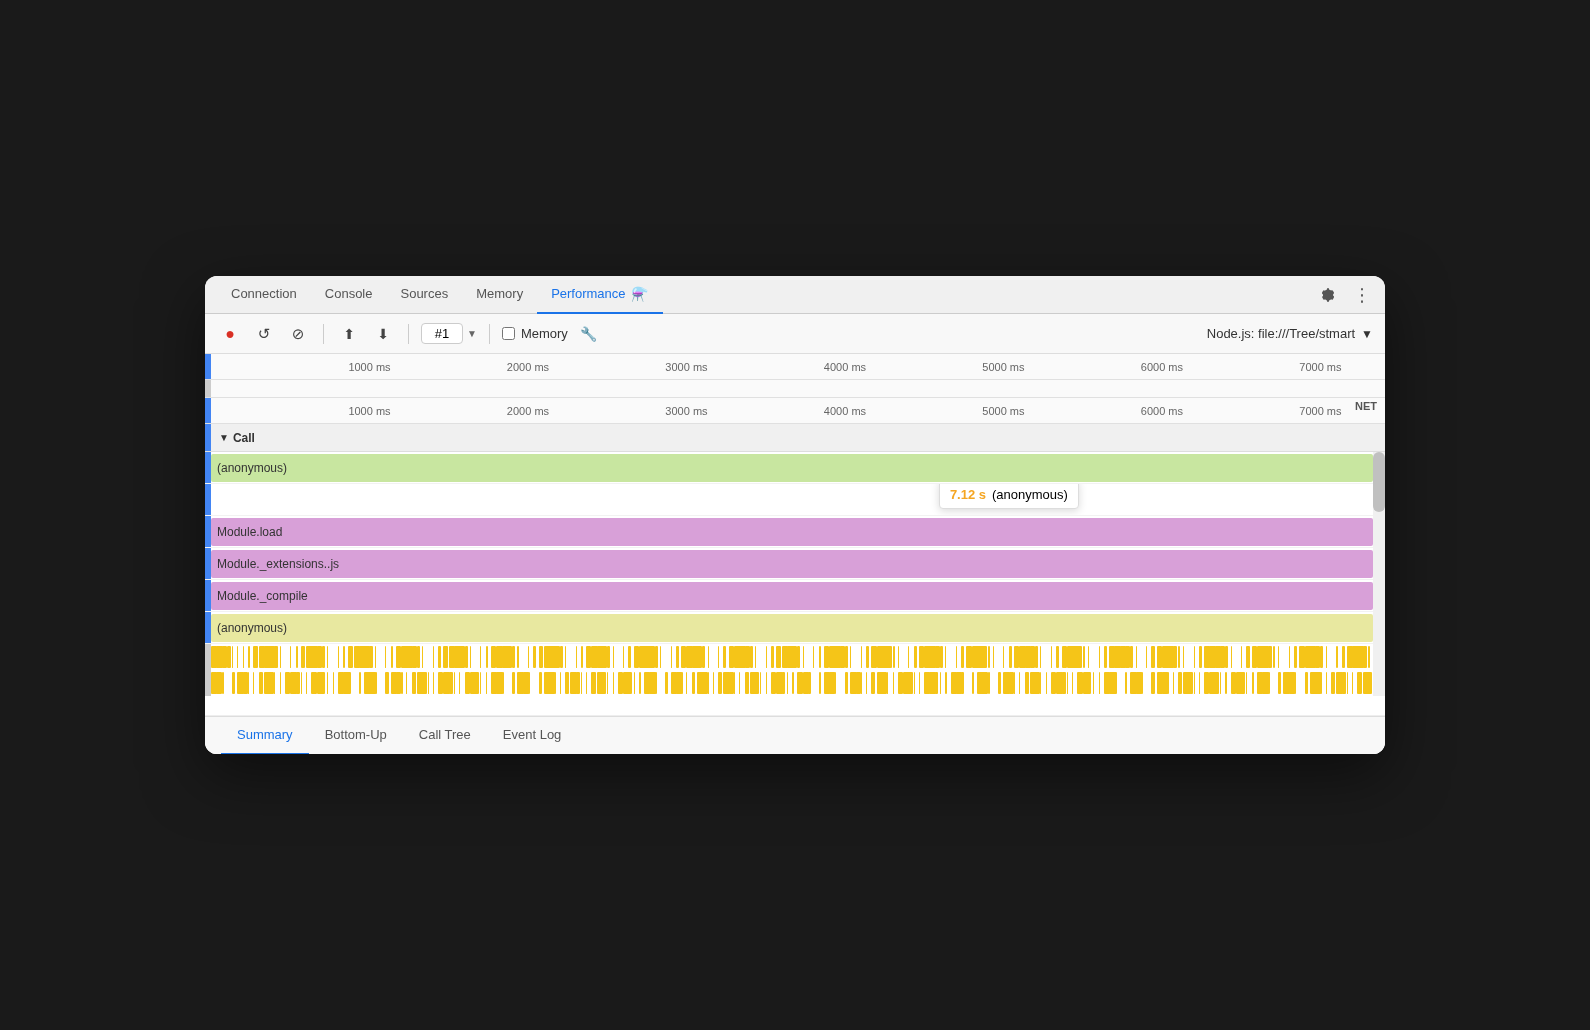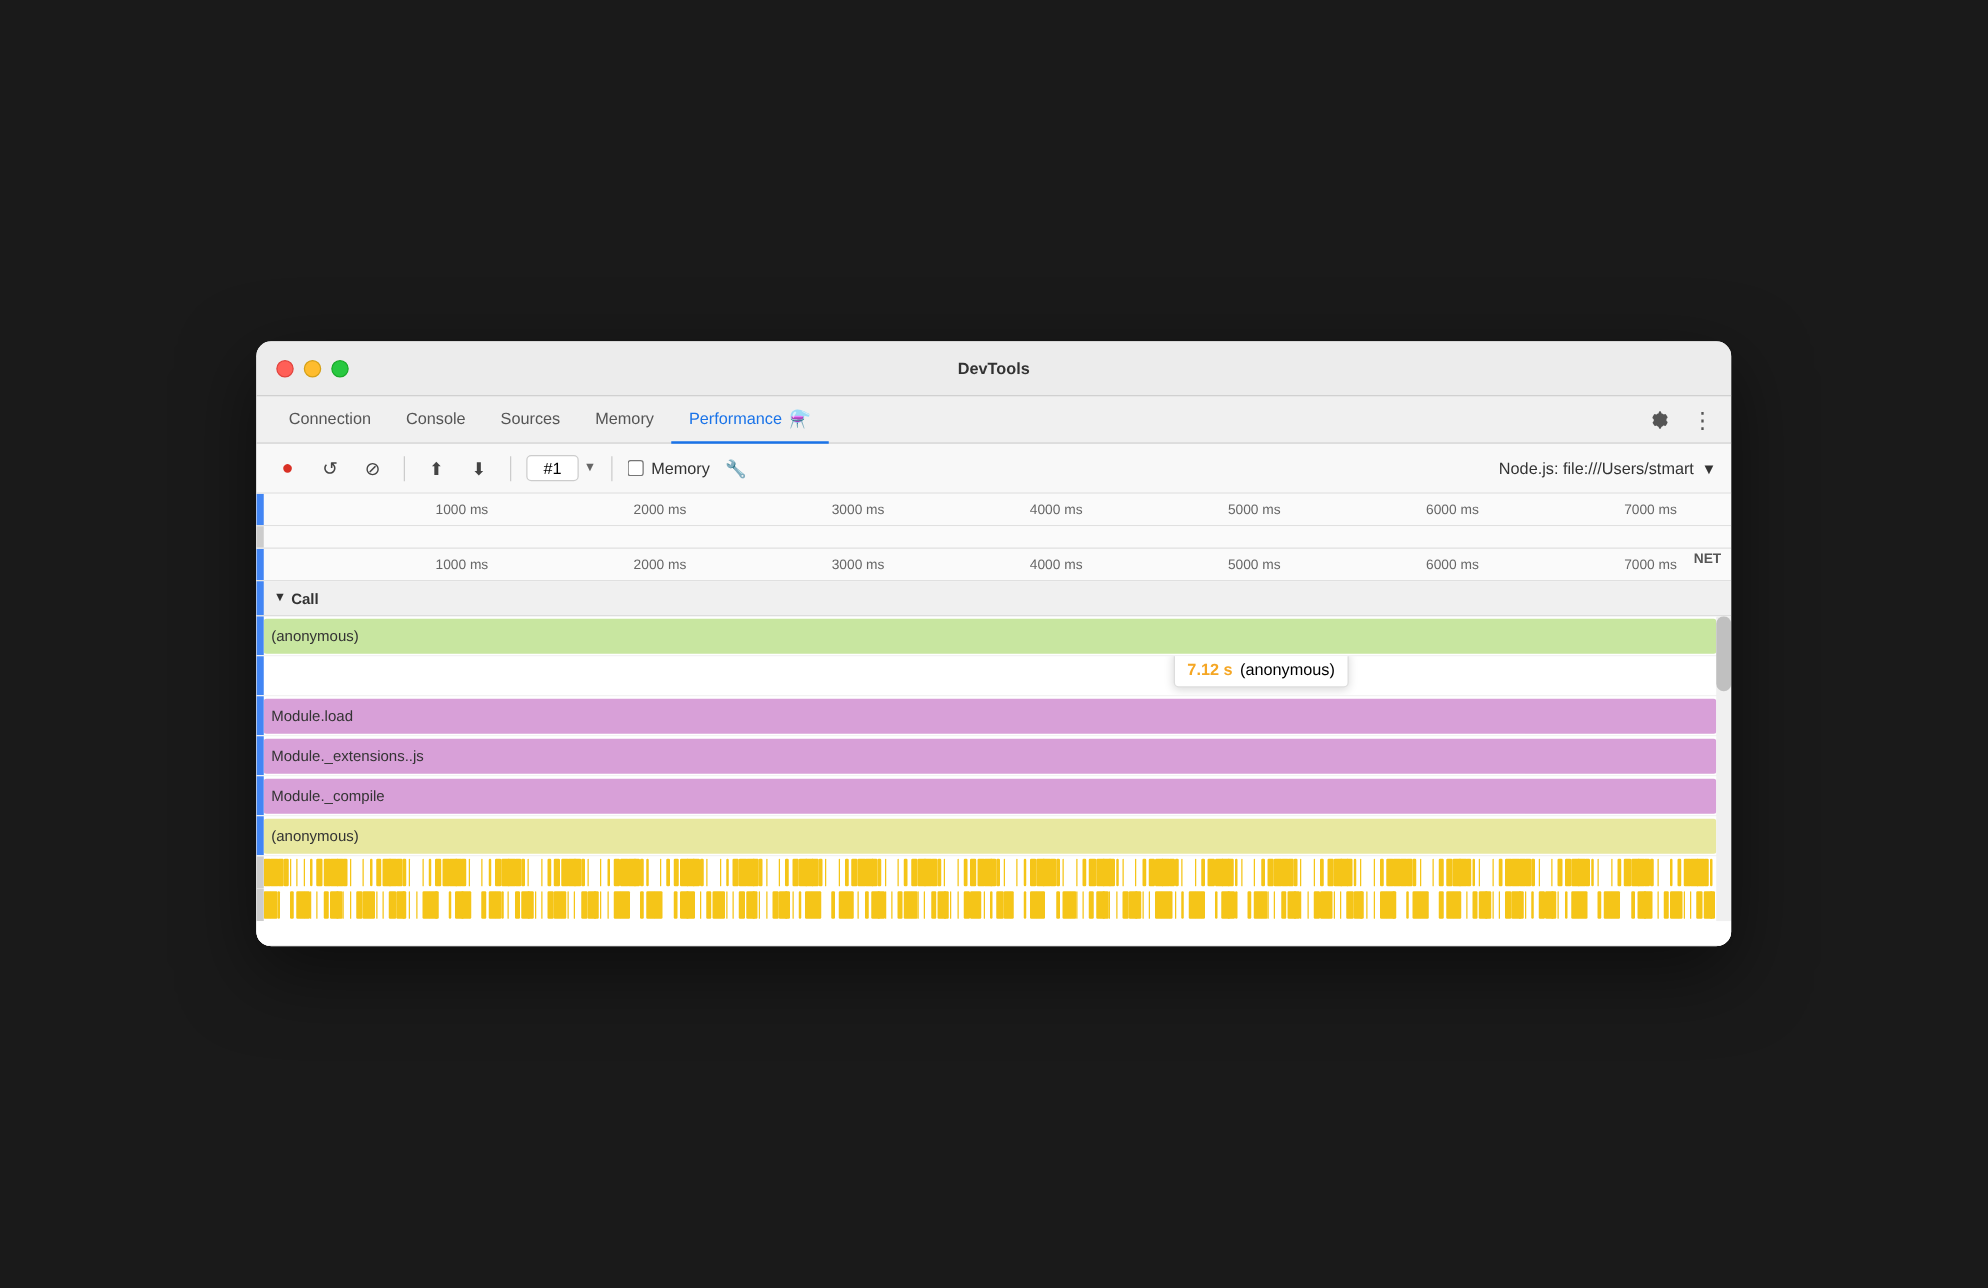--- a/index.html
+++ b/index.html
@@ -350,28 +350,20 @@
     .bottom-tab.active {
       color: #1a73e8;
       border-bottom: 2px solid #1a73e8;
     }
   </style>
 </head>
 <body>
 
 <div class="window">
 
-  <div class="title-bar">
-    <div class="traffic-lights">
-      <div class="tl tl-red"></div>
-      <div class="tl tl-yellow"></div>
-      <div class="tl tl-green"></div>
-    </div>
-    <div class="window-title">DevTools</div>
-  </div>
 
   <div class="tabs-bar">
     <div class="tab">Connection</div>
     <div class="tab">Console</div>
     <div class="tab">Sources</div>
     <div class="tab">Memory</div>
     <div class="tab active" style="display:flex;align-items:center;gap:6px;">
       <span>Performance</span>
       <span style="font-size:14px;">⚗️</span>
     </div>
@@ -400,21 +392,21 @@
       <span class="dropdown-arrow">▼</span>
     </div>
     <div class="toolbar-divider"></div>
     <div class="memory-checkbox">
       <input type="checkbox" style="">
       <span>Memory</span>
     </div>
     <div class="toolbar-btn" style="font-size:14px;">🔧</div>
     <div class="toolbar-spacer"></div>
     <div class="node-select">
-      <span>Node.js: file:///Users/stmart</span>
+      <span>Node.js: file:///Tree/stmart</span>
       <span style="font-size:12px;">▼</span>
     </div>
   </div>
 
   <div class="main-content" style="position:relative;">
 
 
     <div class="timeline-header">
       <div class="timeline-left-gutter"></div>
       <div class="timeline-ticks" style="position:relative;height:26px;">
@@ -968,14 +960,20 @@
           </div>
       </div>
 
       <div class="scrollbar-track" style="top:0;height:100%;">
         <div class="scrollbar-thumb" style="top:0;height:60px;"></div>
       </div>
     </div>
 
     <div style="height:20px;background:white;border-bottom:1px solid #eee;"></div>
 
+    <div class="bottom-tabs">
+      <div class="bottom-tab active">Summary</div>
+      <div class="bottom-tab">Bottom-Up</div>
+      <div class="bottom-tab">Call Tree</div>
+      <div class="bottom-tab">Event Log</div>
+    </div>
   </div>
 </div>
 
 </body></html>

